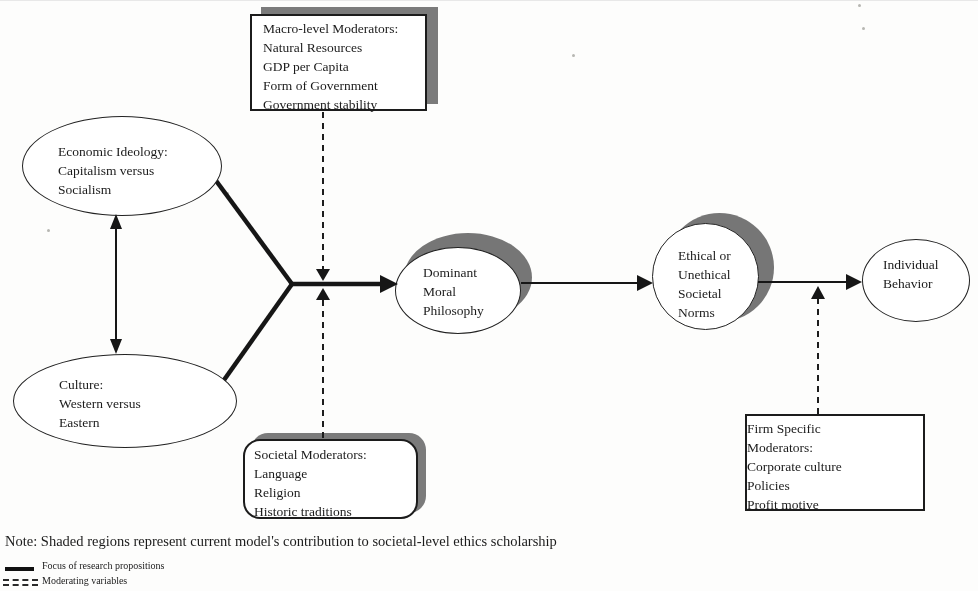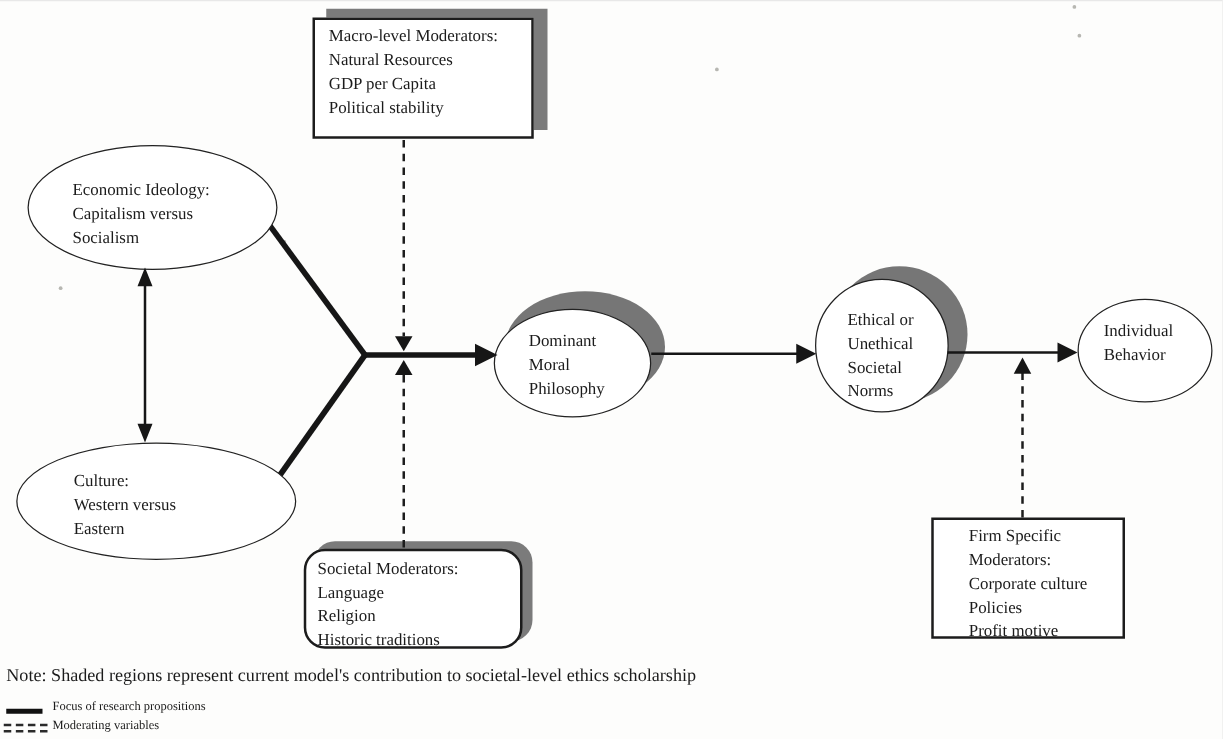--- a/index.html
+++ b/index.html
@@ -39,21 +39,22 @@
 
   <svg class="underlay" width="978" height="591" viewBox="0 0 978 591">
     <line x1="203" y1="162" x2="292" y2="283" stroke="#161616" stroke-width="4.5"></line>
     <line x1="207" y1="403" x2="292" y2="283" stroke="#161616" stroke-width="4.5"></line>
   </svg>
 
   <div class="node rect shadowed-box" style="left:250px;top:13px;width:177px;height:97px;padding:3px 0 0 11px">
     <div class="txt">Macro-level Moderators:</div>
     <div class="txt">Natural Resources</div>
     <div class="txt">GDP per Capita</div>
-    <div class="txt">Political stability</div>
+    <div class="txt">Form of Government</div>
+    <div class="txt">Government stability</div>
   </div>
 
   <div class="node ellipse" style="left:22px;top:115px;width:200px;height:100px;padding:25px 0 0 35px">
     <div class="txt">Economic Ideology:</div>
     <div class="txt">Capitalism versus</div>
     <div class="txt">Socialism</div>
   </div>
 
   <div class="node ellipse" style="left:13px;top:353px;width:224px;height:94px;padding:20px 0 0 45px">
     <div class="txt">Culture:</div>
@@ -79,21 +80,21 @@
     <div class="txt">Behavior</div>
   </div>
 
   <div class="node rect shadowed-box2" style="left:243px;top:438px;width:175px;height:80px;padding:4px 0 0 9px">
     <div class="txt">Societal Moderators:</div>
     <div class="txt">Language</div>
     <div class="txt">Religion</div>
     <div class="txt">Historic traditions</div>
   </div>
 
-  <div class="node rect" style="left:745px;top:413px;width:155px;height:97px;padding:3px 0 0 28px">
+  <div class="node rect" style="left:745px;top:413px;width:180px;height:97px;padding:3px 0 0 0">
     <div class="txt">Firm Specific</div>
     <div class="txt">Moderators:</div>
     <div class="txt">Corporate culture</div>
     <div class="txt">Policies</div>
     <div class="txt">Profit motive</div>
   </div>
 
   <svg class="overlay" width="978" height="591" viewBox="0 0 978 591">
 
     <g>

